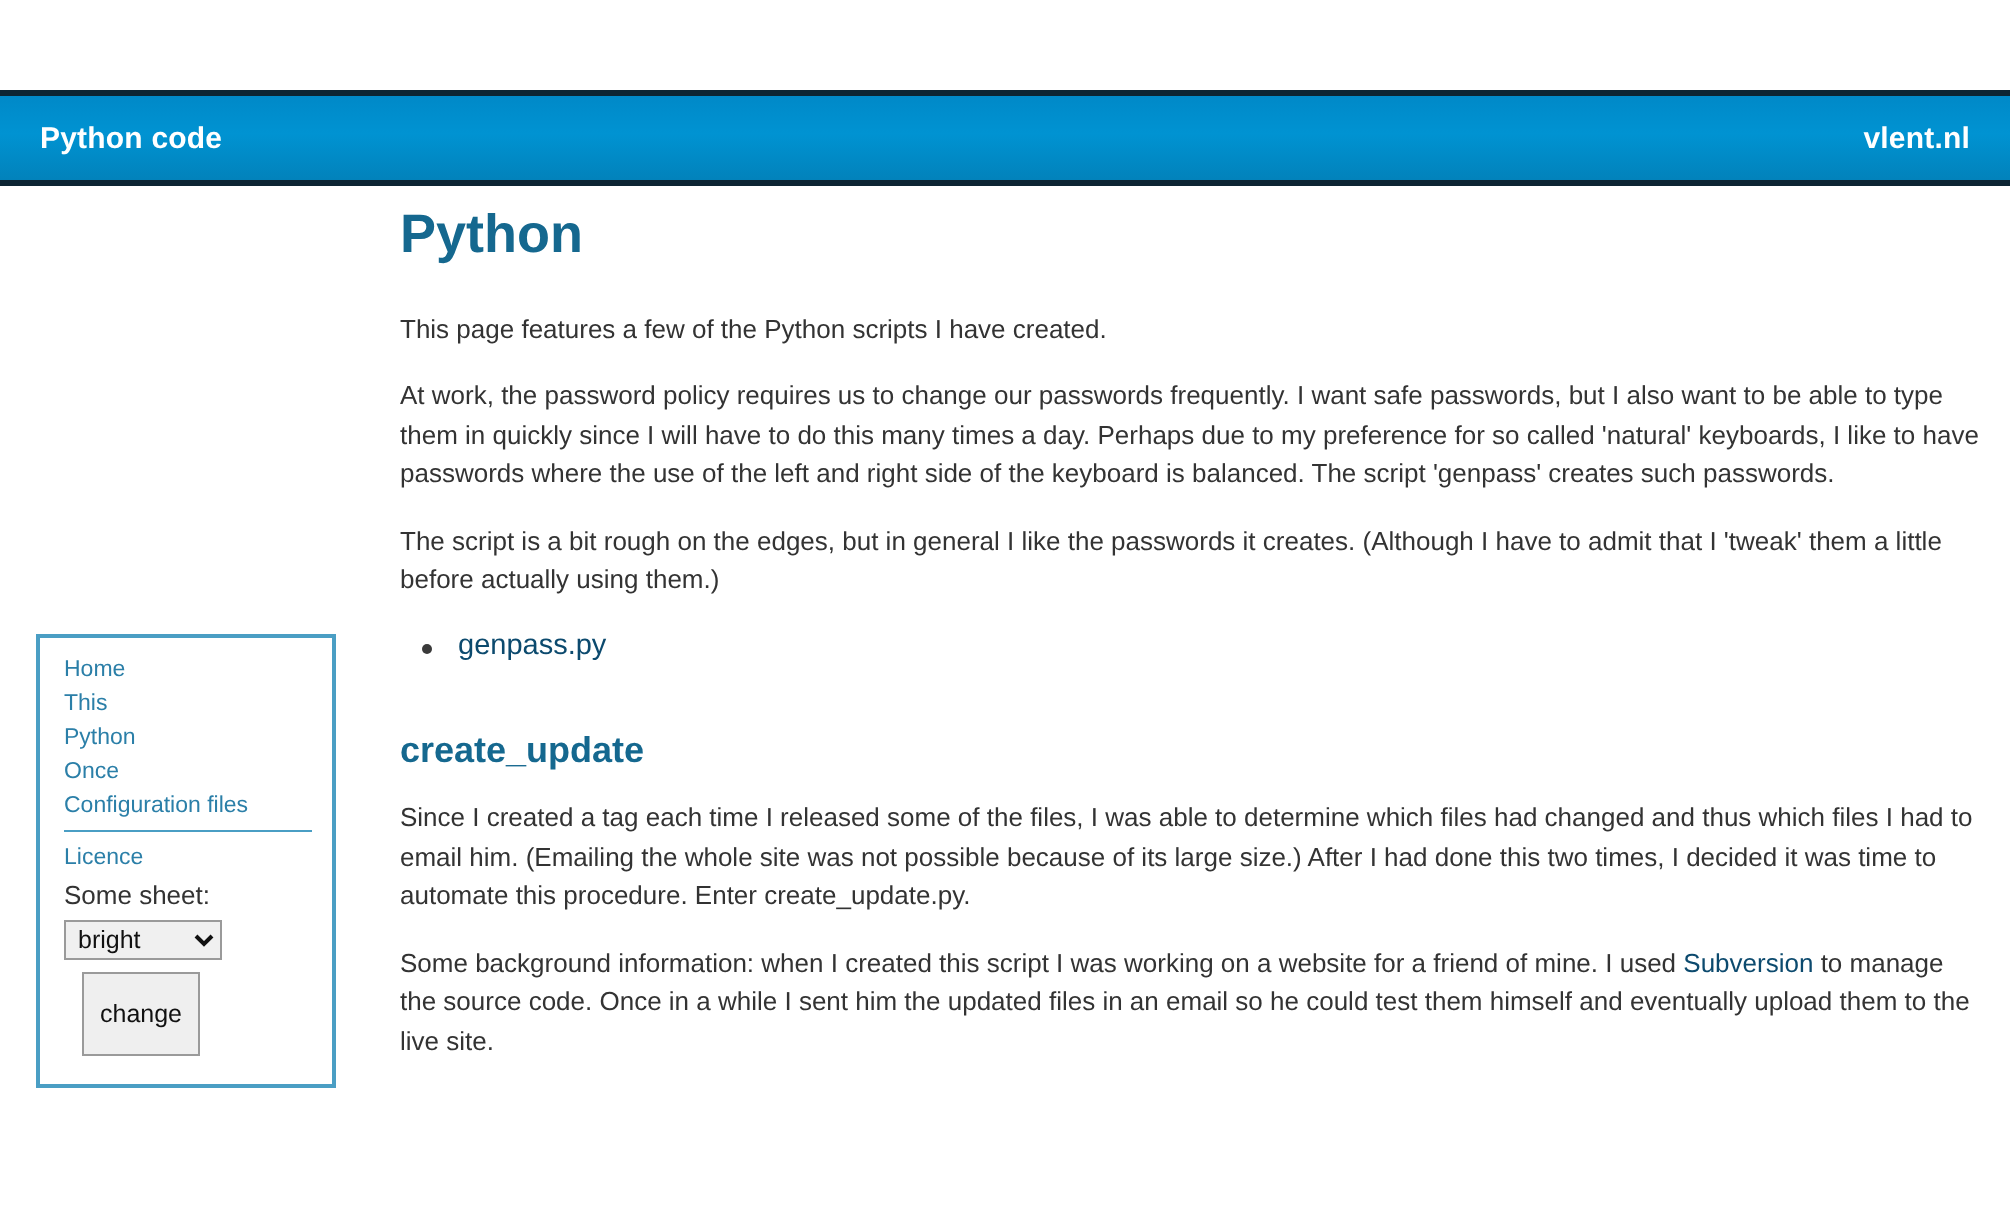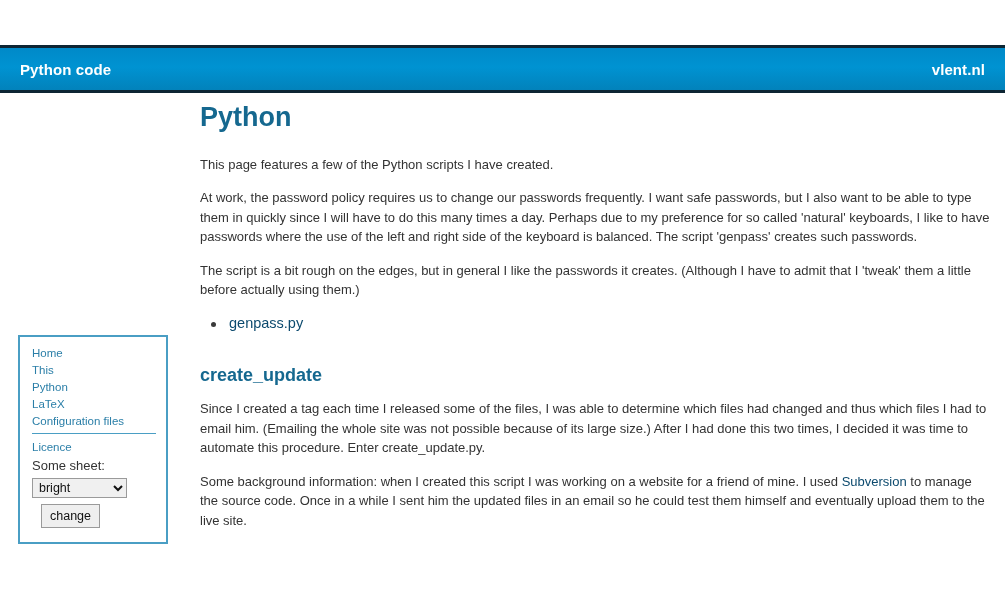--- a/index.html
+++ b/index.html
@@ -73,34 +73,34 @@
   }
   #style-sheet-label {
     font-size: 13px;
     color: #333333;
     line-height: 18px;
     margin-top: 1px;
   }
   #style-select {
     display: block;
     margin-top: 3px;
-    width: 95px;
+    width: 79px;
     font-family: "Liberation Sans", sans-serif;
     font-size: 12.5px;
     padding: 1px 2px;
     color: #111111;
     background: #f0f0f0;
     border: 1px solid #9a9a9a;
   }
   #change-button {
     display: block;
     margin: 6px 0 0 9px;
     font-family: "Liberation Sans", sans-serif;
     font-size: 12.5px;
-    padding: 4px 8px;
+    padding: 13px 8px;
     color: #111111;
     background: #efefef;
     border: 1px solid #9a9a9a;
     cursor: pointer;
   }
 
   
   #content {
     flex: 1 1 auto;
     padding: 6px 15px 0 32px;
@@ -163,21 +163,21 @@
   <span class="hdr-text">Python code</span>
   <span class="hdr-text">vlent.nl</span>
 </div>
 
 <div id="page-body">
 
   <div id="sidebar">
     <a class="nav-link" href="#">Home</a>
     <a class="nav-link" href="#">This</a>
     <a class="nav-link" href="#">Python</a>
-    <a class="nav-link" href="#">LaTeX</a>
+    <a class="nav-link" href="#">Once</a>
     <a class="nav-link" href="#">Configuration files</a>
 
     <hr id="nav-separator">
 
     <a class="nav-link" href="#">Licence</a>
 
     <div id="style-sheet-label">Some sheet:</div>
 
     <select id="style-select">
       <option>bright</option>

